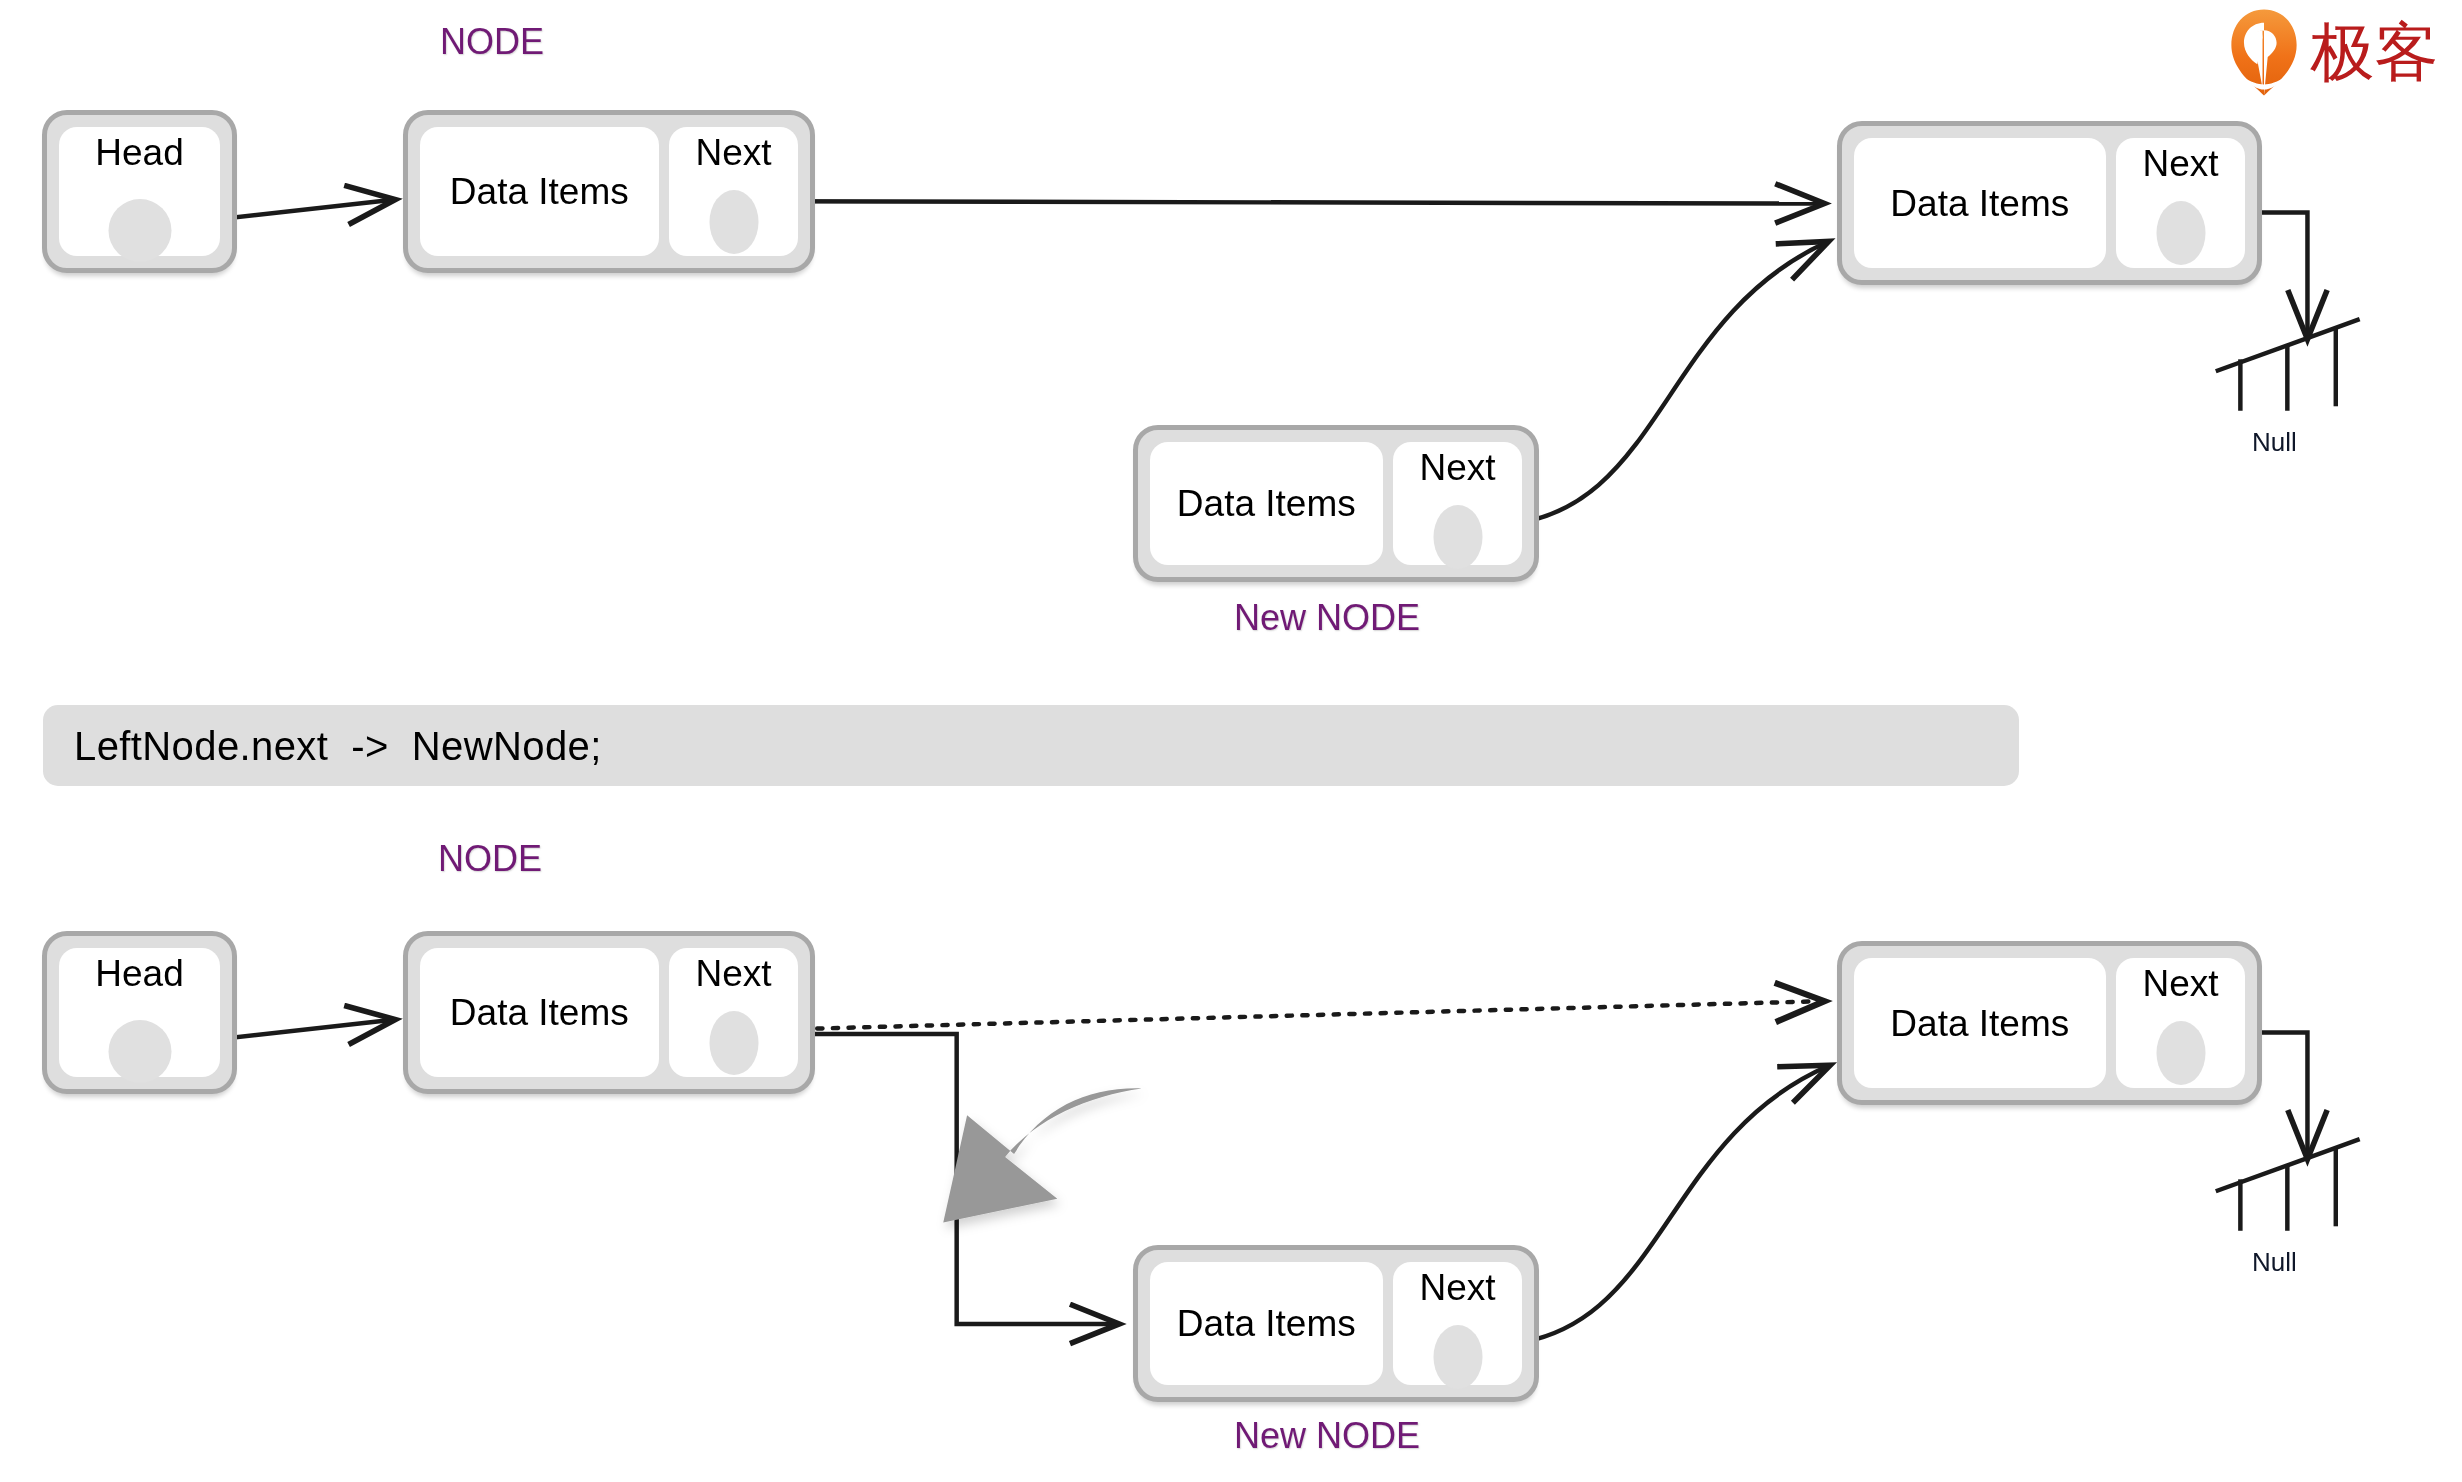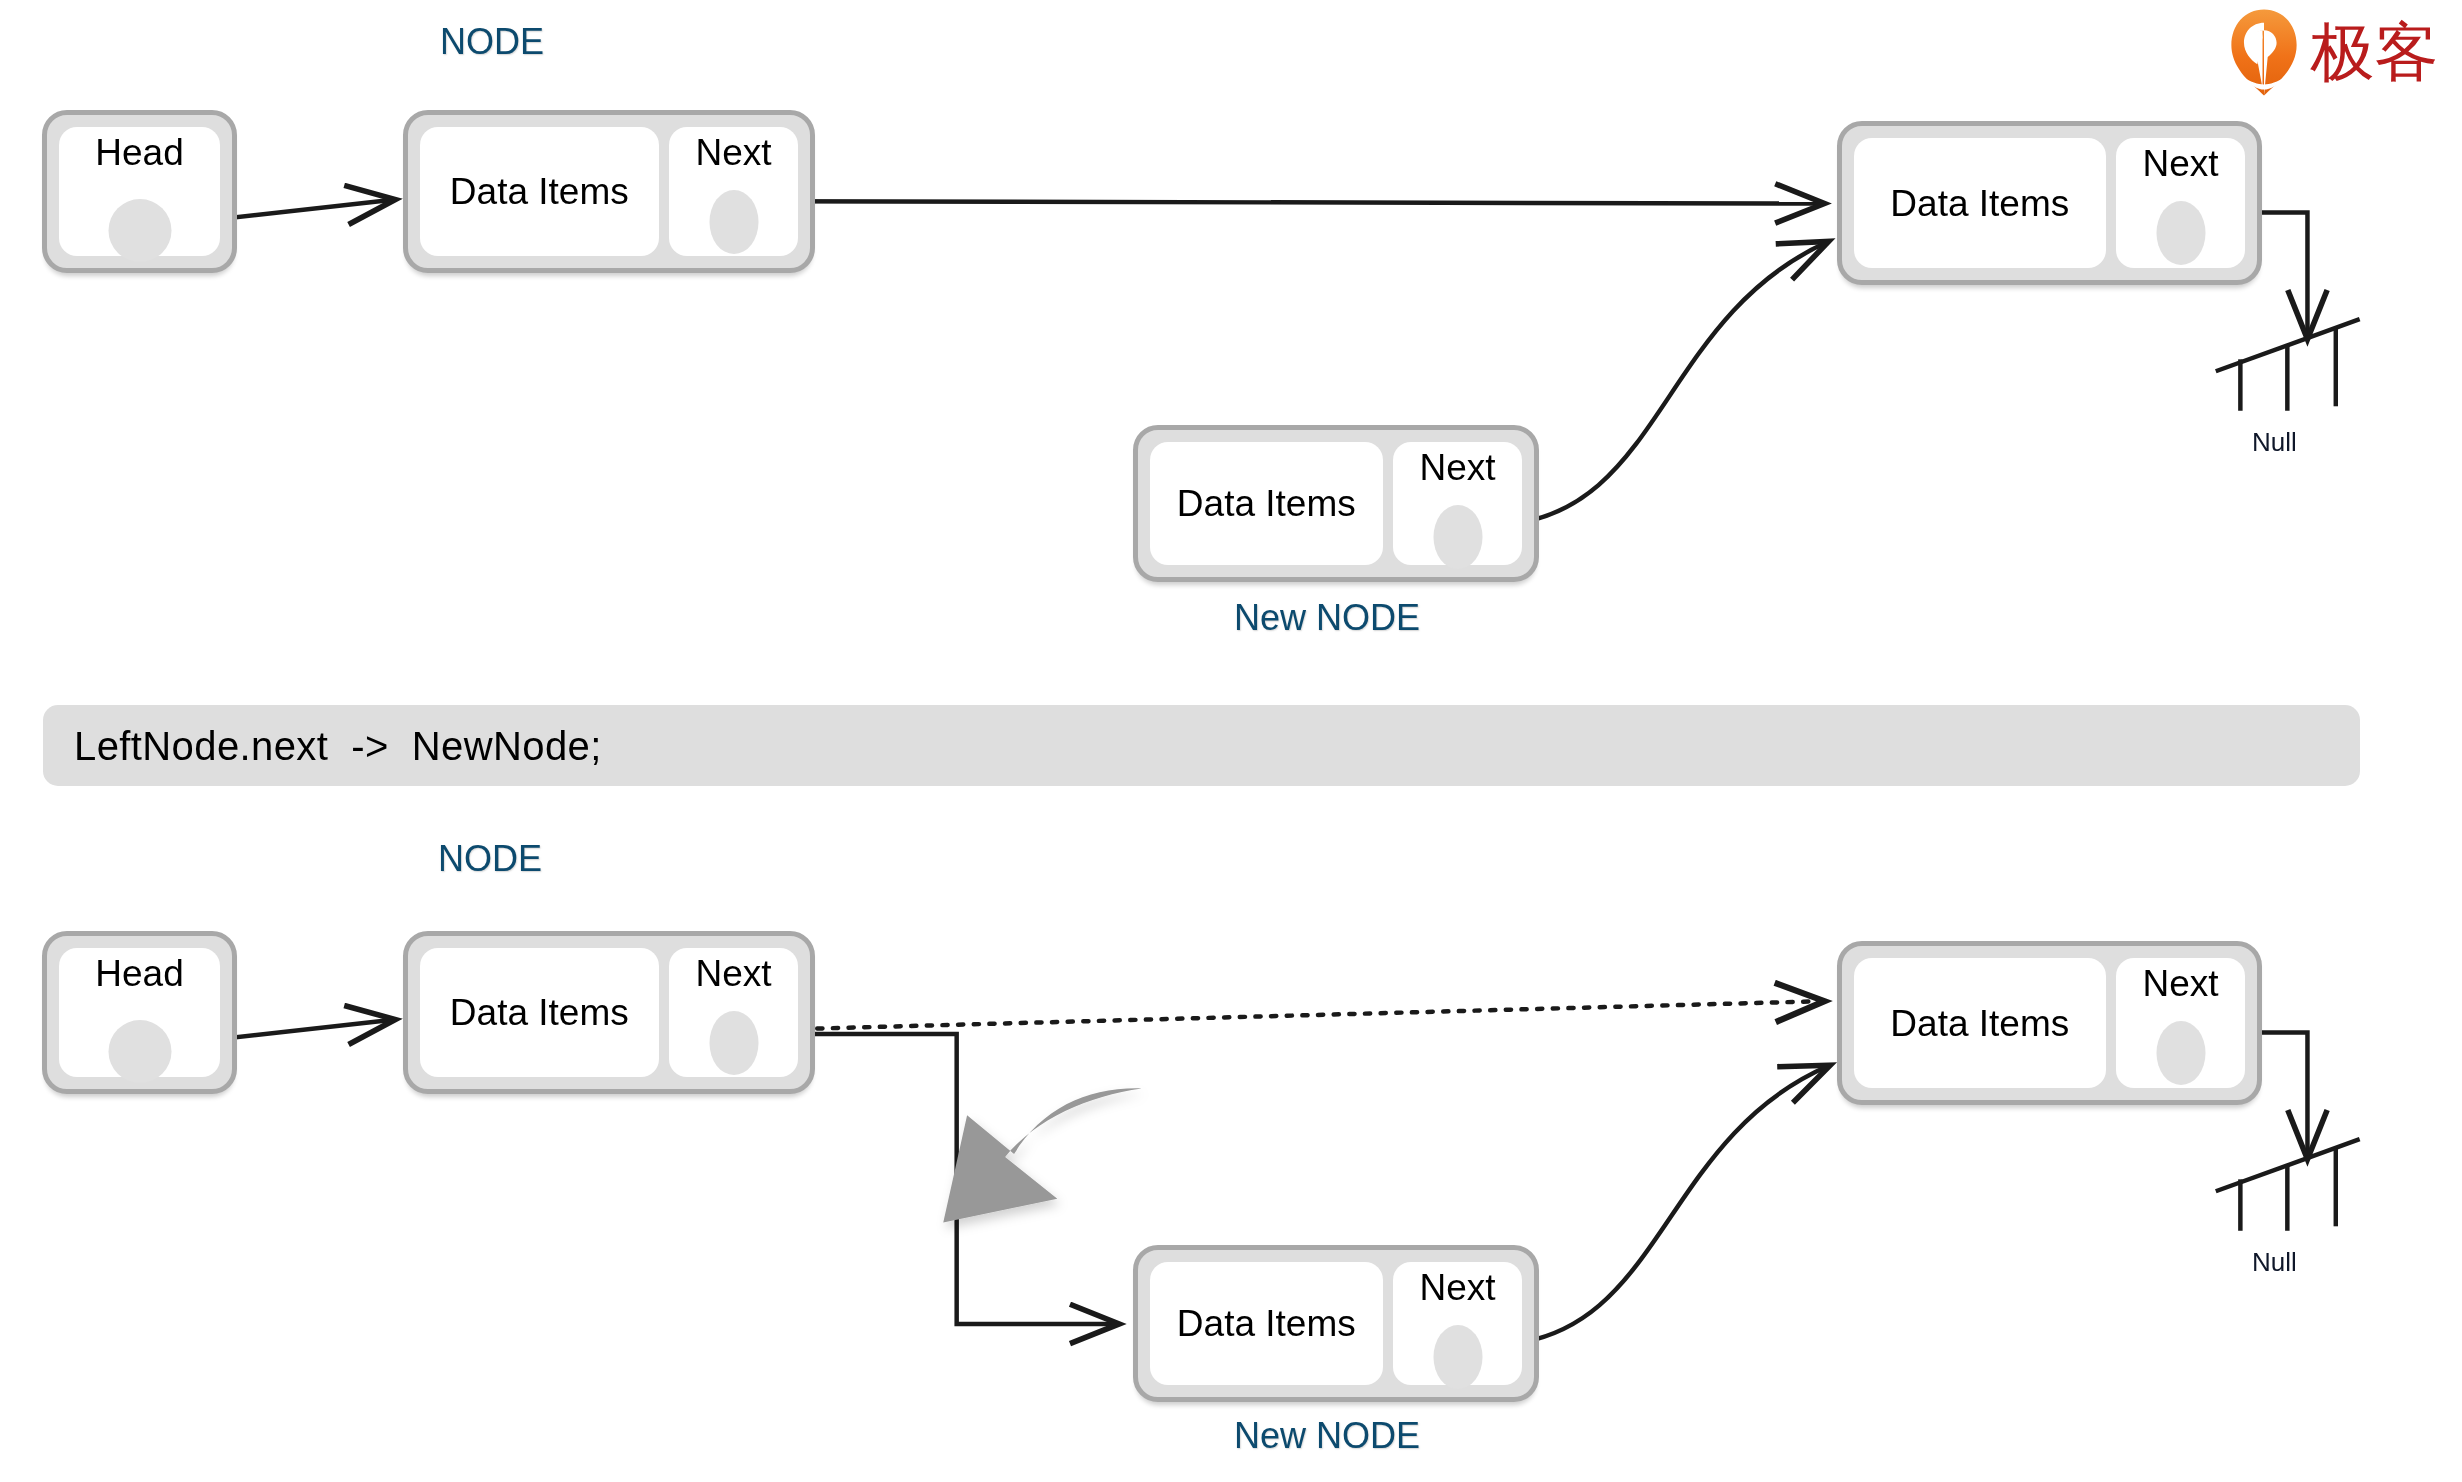--- a/index.html
+++ b/index.html
@@ -79,21 +79,21 @@
   }
   .cell.head .dot {
     width: 63px; height: 63px;
     left: 50%; transform: translateX(-50%);
     top: 72px;
   }
 
   
   .caption {
     position: absolute;
-    color: #0c4a6e;
+    color: #701a75;
     font-size: 36px;
     line-height: 1;
     white-space: nowrap;
     text-shadow: 0.7px 0.7px 1.5px rgba(200,200,200,0.8);
     font-family: "Liberation Sans", sans-serif;
   }
 
   
   .nulllabel {
     position: absolute;
@@ -250,21 +250,21 @@
     <div class="cell ptr">
       <span class="cell-label">Next</span>
       <span class="dot"></span>
     </div>
   </div>
 
   <div class="caption" style="left:1234px; top:600px;">New NODE</div>
 
   <div class="nulllabel" style="left:2252px; top:429px;">Null</div>
 
-  <div class="codebar" style="left:43px; top:705px; width:2317px; height:81px;">
+  <div class="codebar" style="left:43px; top:705px; width:1976px; height:81px;">
     <span class="code-text">LeftNode.next  -&gt;  NewNode;</span>
   </div>
 
   <div class="caption" style="left:438px; top:841px;">NODE</div>
 
   <div class="nodebox" style="left:42px; top:931px; width:195px; height:163px;">
     <div class="cell head">
       <span class="cell-label">Head</span>
       <span class="dot"></span>
     </div>

